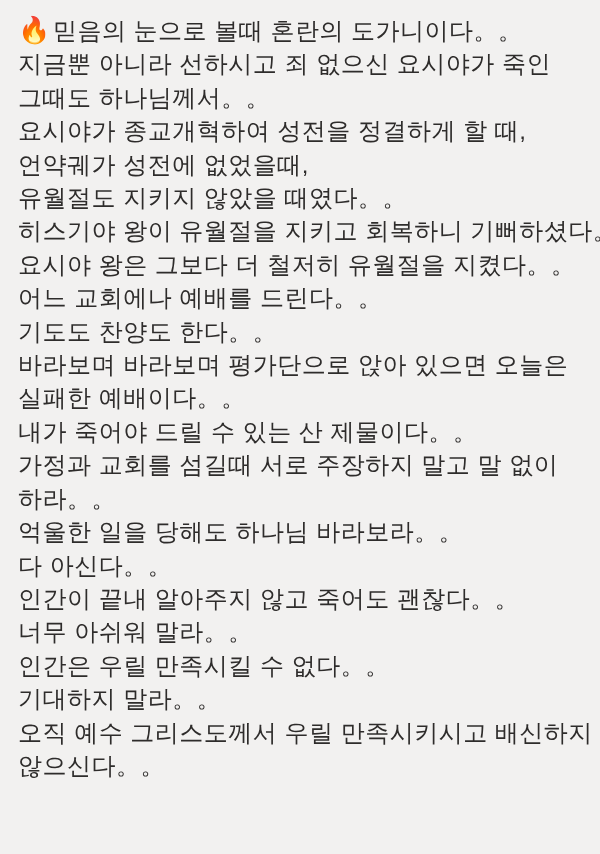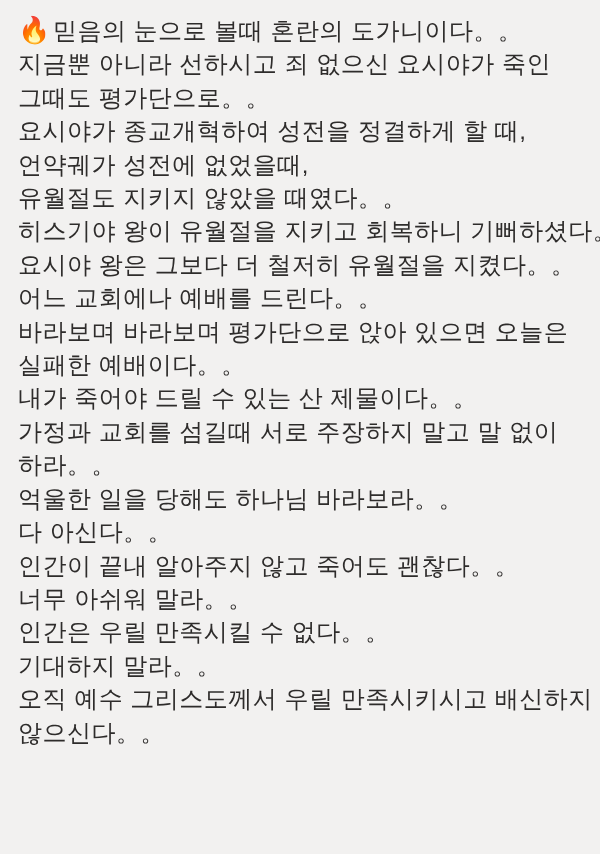--- a/index.html
+++ b/index.html
@@ -29,27 +29,28 @@
     font-size: 26px;
     color: #f4900c; 
   }
 </style>
 </head>
 <body style="background: rgb(242, 241, 240);">
 
 <div class="note">
   <p class="line"><span class="emoji">🔥</span><span>믿음의 눈으로 볼때 혼란의 도가니이다。。</span></p>
   <p class="line">지금뿐 아니라 선하시고 죄 없으신 요시야가 죽인</p>
-  <p class="line">그때도 평가단으로。。</p>
+  <p class="line">그때도 하나님께서。。</p>
   <p class="line">요시야가 종교개혁하여 성전을 정결하게 할 때,</p>
   <p class="line">언약궤가 성전에 없었을때,</p>
   <p class="line">유월절도 지키지 않았을 때였다。。</p>
   <p class="line">히스기야 왕이 유월절을 지키고 회복하니 기뻐하셨다。。</p>
   <p class="line">요시야 왕은 그보다 더 철저히 유월절을 지켰다。。</p>
   <p class="line">어느 교회에나 예배를 드린다。。</p>
+  <p class="line">기도도 찬양도 한다。。</p>
   <p class="line">바라보며 바라보며 평가단으로 앉아 있으면 오늘은</p>
   <p class="line">실패한 예배이다。。</p>
   <p class="line">내가 죽어야 드릴 수 있는 산 제물이다。。</p>
   <p class="line">가정과 교회를 섬길때 서로 주장하지 말고 말 없이</p>
   <p class="line">하라。。</p>
   <p class="line">억울한 일을 당해도 하나님 바라보라。。</p>
   <p class="line">다 아신다。。</p>
   <p class="line">인간이 끝내 알아주지 않고 죽어도 괜찮다。。</p>
   <p class="line">너무 아쉬워 말라。。</p>
   <p class="line">인간은 우릴 만족시킬 수 없다。。</p>

